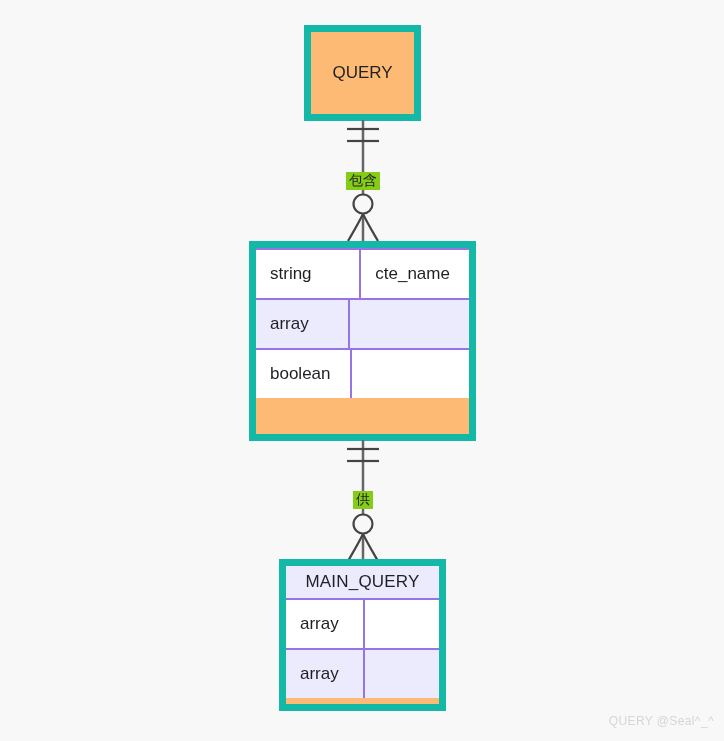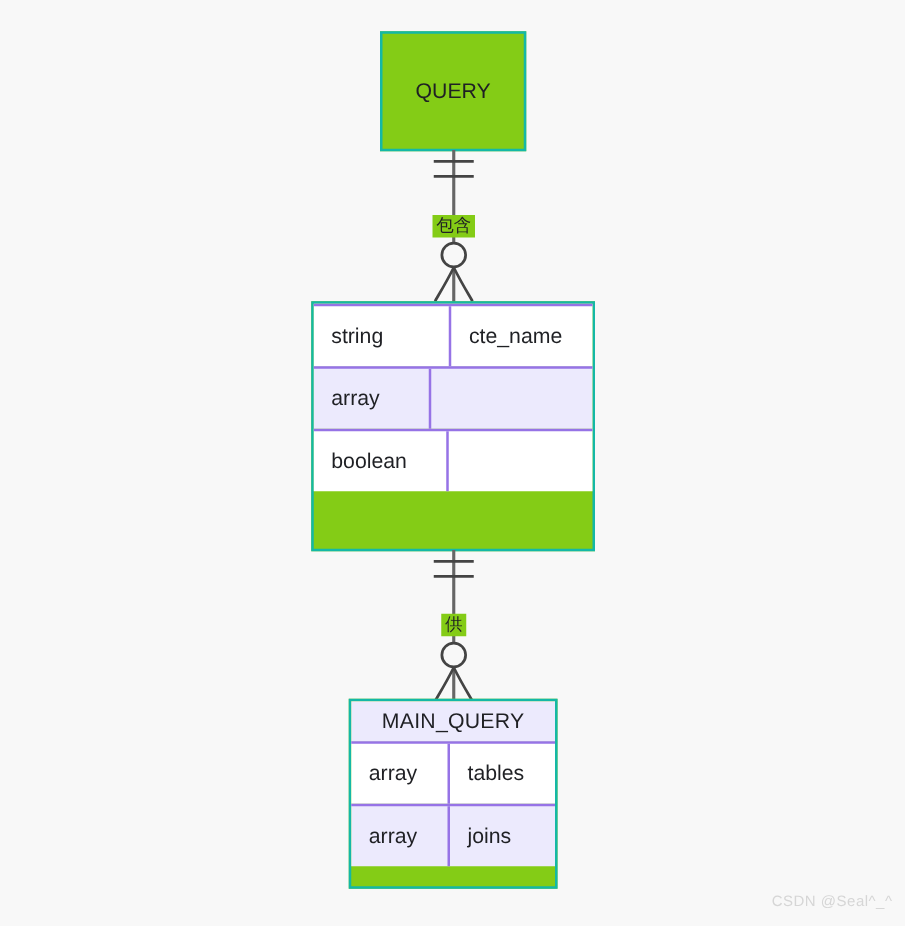--- a/index.html
+++ b/index.html
@@ -20,22 +20,22 @@
     left: 0;
     top: 0;
     width: 724px;
     height: 741px;
   }
 
   
   .entity {
     position: absolute;
     box-sizing: border-box;
-    border: 2px solid #14b8a6;
-    background: #84cc16;
+    border: 7px solid #14b8a6;
+    background: #fdba74;
     color: #1f2024;
   }
   .entity-title {
     box-sizing: border-box;
     width: 100%;
     display: flex;
     align-items: center;
     justify-content: center;
     font-size: 17px;
     letter-spacing: 0.2px;
@@ -126,43 +126,41 @@
     <div class="attr-row odd" style="height:50px;">
       <div class="attr-cell type" style="width:116px;">string</div>
       <div class="attr-cell name" style="width:119px;">cte_name</div>
     </div>
 
     <div class="attr-row even" style="height:50px;">
       <div class="attr-cell type" style="width:94px;">array</div>
     </div>
 
     <div class="attr-row odd" style="height:50px;">
-      <div class="attr-cell type" style="width:108px;">boolean</div>
+      <div class="attr-cell type" style="width:96px;">boolean</div>
     </div>
   </div>
 
   <svg class="connector" style="left:330px; top:440px; width:66px; height:122px;" viewBox="0 0 66 122">
     <line x1="33" y1="0" x2="33" y2="122" stroke="#666666" stroke-width="2.5"></line>
     <line x1="17" y1="9" x2="49" y2="9" stroke="#444444" stroke-width="2.2"></line>
     <line x1="17" y1="21" x2="49" y2="21" stroke="#444444" stroke-width="2.2"></line>
     <circle cx="33" cy="84" r="9.5" fill="#f8f8f8" stroke="#444444" stroke-width="2.2"></circle>
     <path d="M33 94 C 27 106, 22 114, 18 121" fill="none" stroke="#444444" stroke-width="2.2"></path>
     <path d="M33 94 C 39 106, 44 114, 48 121" fill="none" stroke="#444444" stroke-width="2.2"></path>
   </svg>
   <span class="conn-label" style="left:363px; top:491px;">供</span>
 
   <div class="entity" style="left:279px; top:559px; width:167px; height:152px;">
     <div class="entity-title" style="height:32px;">MAIN_QUERY</div>
 
     <div class="attr-row odd" style="height:50px;">
       <div class="attr-cell type" style="width:79px;">array</div>
-      <div class="attr-cell name" style="width:84px;">tables</div>
     </div>
 
     <div class="attr-row even" style="height:50px;">
       <div class="attr-cell type" style="width:79px;">array</div>
-      <div class="attr-cell name" style="width:84px;">joins</div>
     </div>
   </div>
 
-  <div id="watermark">CSDN @Seal^_^</div>
+  <div id="watermark">QUERY @Seal^_^</div>
 
 </div>
 
 </body></html>

